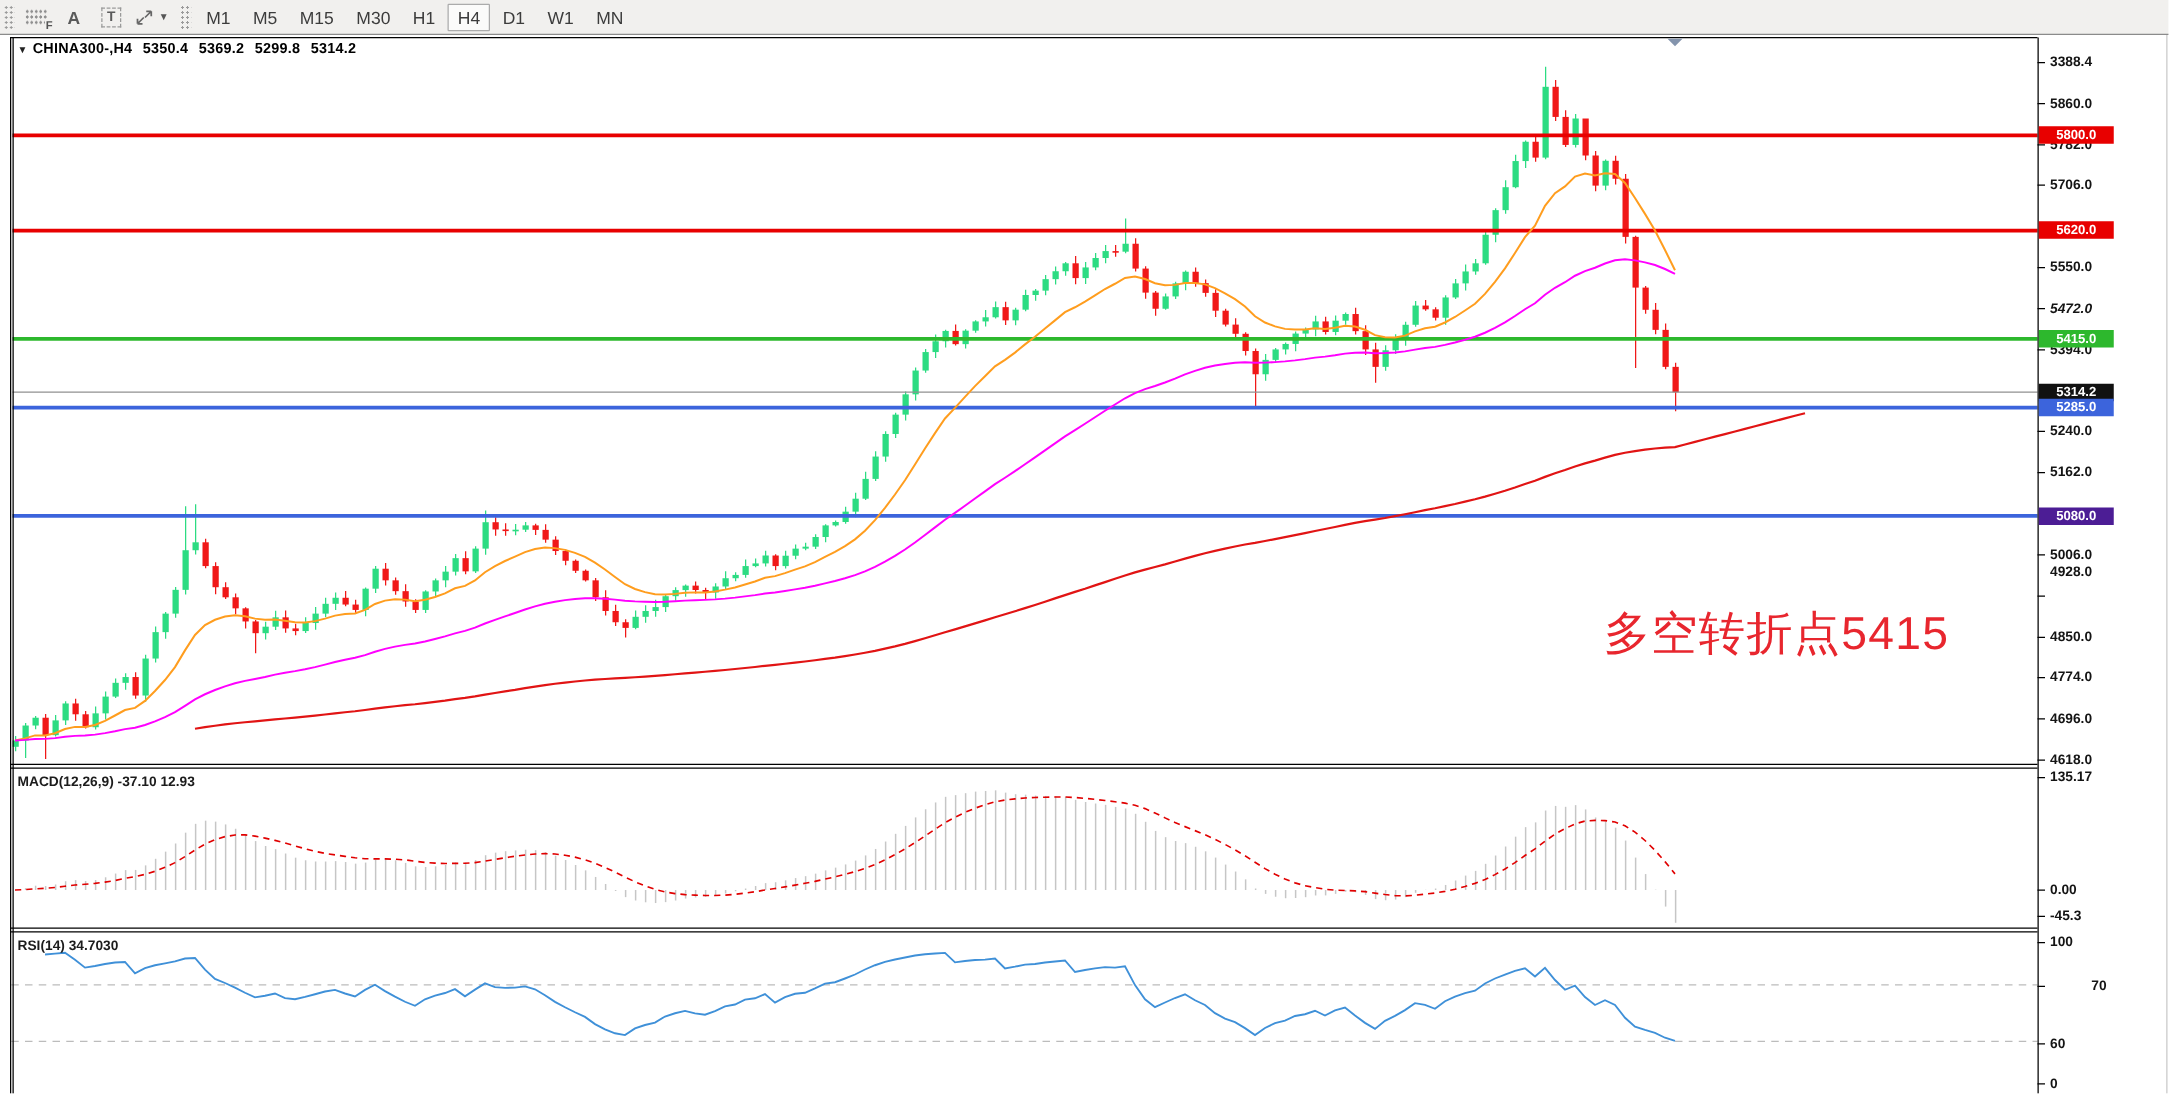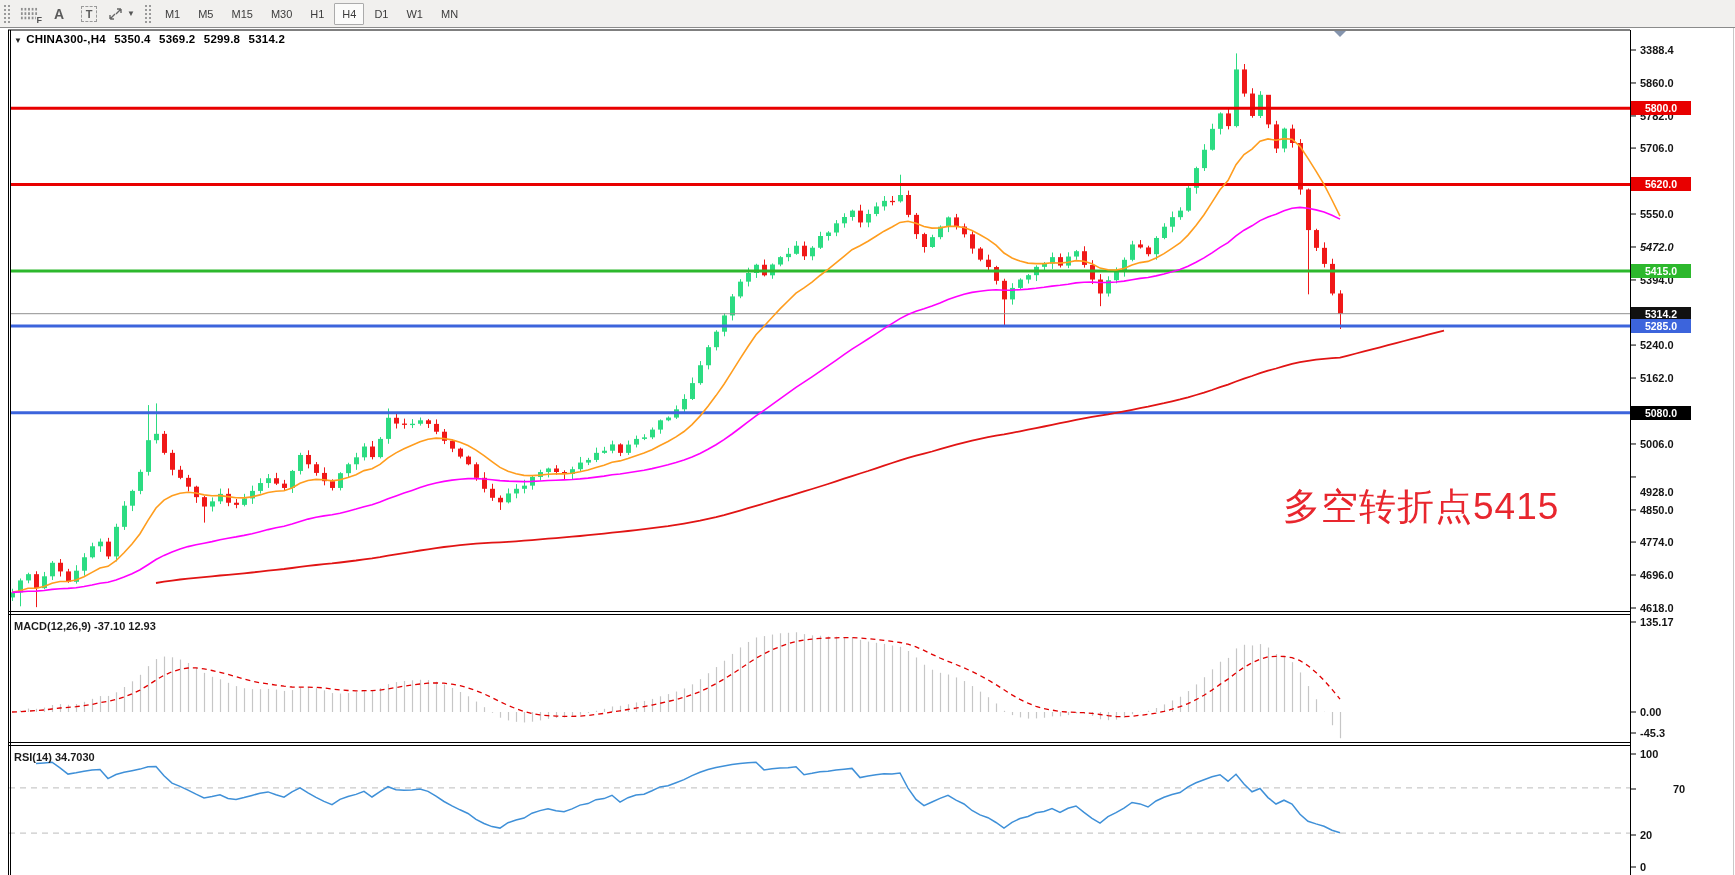--- a/index.html
+++ b/index.html
@@ -11,21 +11,21 @@
         background-image:radial-gradient(#9a9a9a 1px, transparent 1.1px);
         background-size:4px 4px;}
   .tbtn{height:24px;min-width:24px;display:flex;align-items:center;justify-content:center;
         color:#555;cursor:default;border:1px solid transparent;border-radius:2px;box-sizing:border-box;}
   .icon-grid{width:18px;height:13px;position:relative;
         background-image:radial-gradient(#8f8f8f 0.9px, transparent 1px);background-size:3.6px 4.4px;}
   .icon-grid .fsub{position:absolute;right:-4px;bottom:-5px;font-size:9px;font-weight:700;color:#555;background:#f1f0ee;padding-left:1px;}
   .letterA{font-size:14px;font-weight:700;color:#5a5a5a;}
   .letterT{font-size:11px;font-weight:700;color:#5a5a5a;border:1px dashed #9a9a9a;padding:1px 4px;}
   .caret{font-size:8px;color:#555;margin-left:3px;}
-  .tfbtn{height:22px;padding:0 7px;margin:0 1px;font-size:11px;color:#3c3c3c;background:transparent;
+  .tfbtn{height:22px;padding:0 7px;margin:0 1px;font-size:14px;color:#3c3c3c;background:transparent;
          border:1px solid transparent;display:flex;align-items:center;justify-content:center;box-sizing:border-box;}
   .tfbtn.sel{background:#fbfbfa;border:1px solid #ababab;border-radius:1px;}
   
   .hdr{position:absolute;left:14px;top:33px;font-size:11.5px;font-weight:600;color:#000;letter-spacing:0.2px;}
   .hdr .hc{font-size:8px;margin-right:4px;color:#222;}
   .hdr span{margin-right:5px;}
   .panel-label{position:absolute;left:14px;font-size:11px;font-weight:600;color:#1c1c1c;}
   .annot{position:absolute;font-size:37px;font-weight:500;letter-spacing:1px;white-space:nowrap;}
   .tick{position:absolute;left:1640px;width:70px;height:14px;line-height:14px;
         font-size:11px;font-weight:700;color:#141414;}
@@ -642,32 +642,32 @@
       <div class="tick" style="top: 43px;">3388.4</div>
       <div class="tick" style="top: 75.9727px;">5860.0</div>
       <div class="tick" style="top: 108.945px;">5782.0</div>
       <div class="tick" style="top: 141.073px;">5706.0</div>
       <div class="tick" style="top: 207.018px;">5550.0</div>
       <div class="tick" style="top: 239.991px; font-style: italic;">5472.0</div>
       <div class="tick" style="top: 272.964px;">5394.0</div>
       <div class="tick" style="top: 338.064px;">5240.0</div>
       <div class="tick" style="top: 371.036px;">5162.0</div>
       <div class="tick" style="top: 436.982px;">5006.0</div>
-      <div class="tick" style="top: 485px;">4928.0</div>
+      <div class="tick" style="top: 451px;">4928.0</div>
       <div class="tick" style="top: 502.927px;">4850.0</div>
       <div class="tick" style="top: 535.055px;">4774.0</div>
       <div class="tick" style="top: 568.027px;">4696.0</div>
       <div class="tick" style="top: 601px;">4618.0</div>
       <div class="badge" style="top: 101.336px; background: rgb(232, 0, 0);">5800.0</div>
       <div class="badge" style="top: 177.427px; background: rgb(232, 0, 0);">5620.0</div>
       <div class="badge" style="top: 264.086px; background: rgb(45, 184, 45);">5415.0</div>
       <div class="badge" style="top: 306.697px; background: rgb(17, 17, 17);">5314.2</div>
       <div class="badge" style="top: 319.041px; background: rgb(60, 100, 220);">5285.0</div>
-      <div class="badge" style="top: 405.7px; background: #000000;">5080.0</div>
+      <div class="badge" style="top: 405.7px; background: #4c1d95;">5080.0</div>
       <div class="tick" style="top: 615px;">135.17</div>
       <div class="tick" style="top: 705px;">0.00</div>
       <div class="tick" style="top: 726px;">-45.3</div>
       <div class="tick" style="top: 747px;">100</div>
       <div class="tick" style="top: 782px; margin-left: 33px;">70</div>
-      <div class="tick" style="top: 828px;">20</div>
+      <div class="tick" style="top: 828px;">60</div>
       <div class="tick" style="top: 860px;">0</div>
     </div>
 </div>
 
 </body></html>

